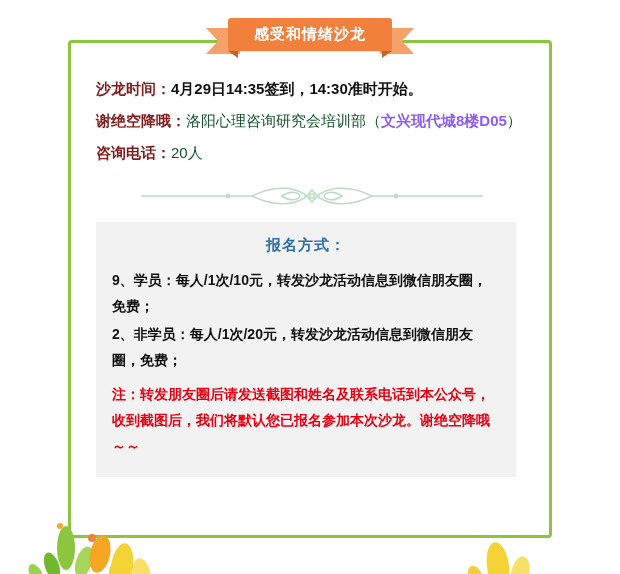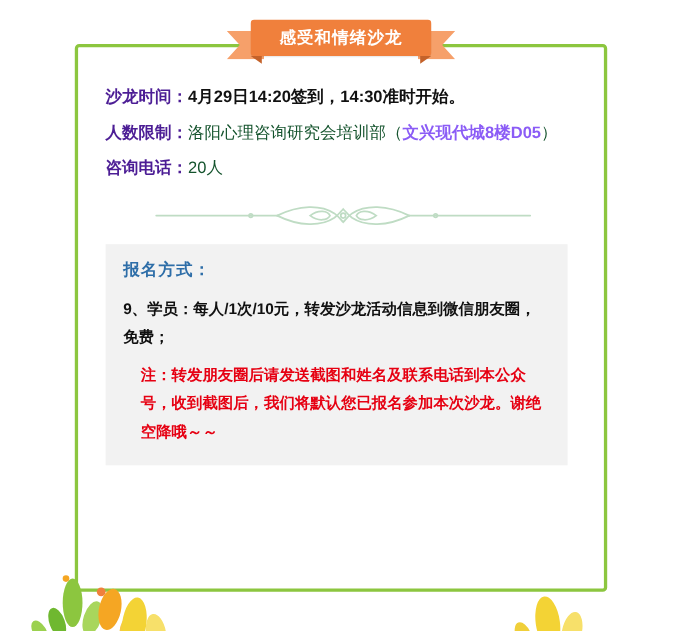--- a/index.html
+++ b/index.html
@@ -101,21 +101,21 @@
   }
 
   .info-line {
     font-size: 15px;
     color: #111111;
     line-height: 30px;
     font-weight: bold;
     margin: 0 0 2px 0;
   }
   .info-line .label {
-    color: #4c1d95;
+    color: #7f1d1d;
   }
   .info-line .val {
     color: #111111;
     font-weight: bold;
   }
   .info-line .val-normal {
     color: #14532d;
     font-weight: normal;
   }
   .info-line .val-red {
@@ -133,41 +133,40 @@
   }
 
   
   .greybox {
     background: #f2f2f2;
     padding: 14px 16px 18px 16px;
     box-sizing: border-box;
     width: 420px;
   }
   .greybox-title {
-    text-align: left;
+    text-align: center;
     color: #2e6ea8;
     font-weight: bold;
     font-size: 15px;
     letter-spacing: 1px;
     margin-bottom: 12px;
   }
   .rule-item {
     font-size: 14px;
     color: #111111;
     line-height: 26px;
     font-weight: bold;
     margin-bottom: 2px;
   }
   .note {
     font-size: 14px;
     color: #e60012;
     line-height: 26px;
     font-weight: bold;
     margin-top: 8px;
-    margin-left: 16px;
   }
 
   
   .deco {
     position: absolute;
     bottom: 0;
     left: 0;
     width: 620px;
     height: 120px;
     pointer-events: none;
@@ -186,25 +185,25 @@
       <div class="ribbon-tail right"></div>
       <div class="ribbon">感受和情绪沙龙</div>
       <div class="ribbon-notch left"></div>
       <div class="ribbon-notch right"></div>
     </div>
   </div>
 
   <div class="content">
 
     <div class="info-line">
-      <span class="label">沙龙时间：</span><span class="val">4月29日14:20签到，14:30准时开始。</span>
+      <span class="label">沙龙时间：</span><span class="val">4月29日14:35签到，14:30准时开始。</span>
     </div>
 
     <div class="info-line">
-      <span class="label">人数限制：</span><span class="val-normal">洛阳心理咨询研究会培训部（</span><span class="val-red">文兴现代城8楼D05</span><span class="val-normal">）</span>
+      <span class="label">谢绝空降哦：</span><span class="val-normal">洛阳心理咨询研究会培训部（</span><span class="val-red">文兴现代城8楼D05</span><span class="val-normal">）</span>
     </div>
 
     <div class="info-line">
       <span class="label">咨询电话：</span><span class="val-normal">20人</span>
     </div>
 
 
     <div class="divider">
       <svg width="360" height="24" viewBox="0 0 360 24">
         <g stroke="#bfdcc4" stroke-width="1.6" fill="none" stroke-linecap="round">
@@ -217,20 +216,21 @@
           <circle cx="180" cy="12" r="2.2"></circle>
           <circle cx="96" cy="12" r="1.6"></circle>
           <circle cx="264" cy="12" r="1.6"></circle>
         </g>
       </svg>
     </div>
 
     <div class="greybox">
       <div class="greybox-title">报名方式：</div>
       <div class="rule-item">9、学员：每人/1次/10元，转发沙龙活动信息到微信朋友圈，免费；</div>
+      <div class="rule-item">2、非学员：每人/1次/20元，转发沙龙活动信息到微信朋友圈，免费；</div>
       <div class="note">注：转发朋友圈后请发送截图和姓名及联系电话到本公众号，收到截图后，我们将默认您已报名参加本次沙龙。谢绝空降哦～～</div>
     </div>
 
   </div>
 
   <svg class="deco" viewBox="0 0 620 120">
 
     <g>
       <ellipse cx="66" cy="82" rx="9" ry="22" fill="#8cc63f"></ellipse>
       <ellipse cx="84" cy="96" rx="8" ry="16" fill="#a8d65c" transform="rotate(18 84 96)"></ellipse>

